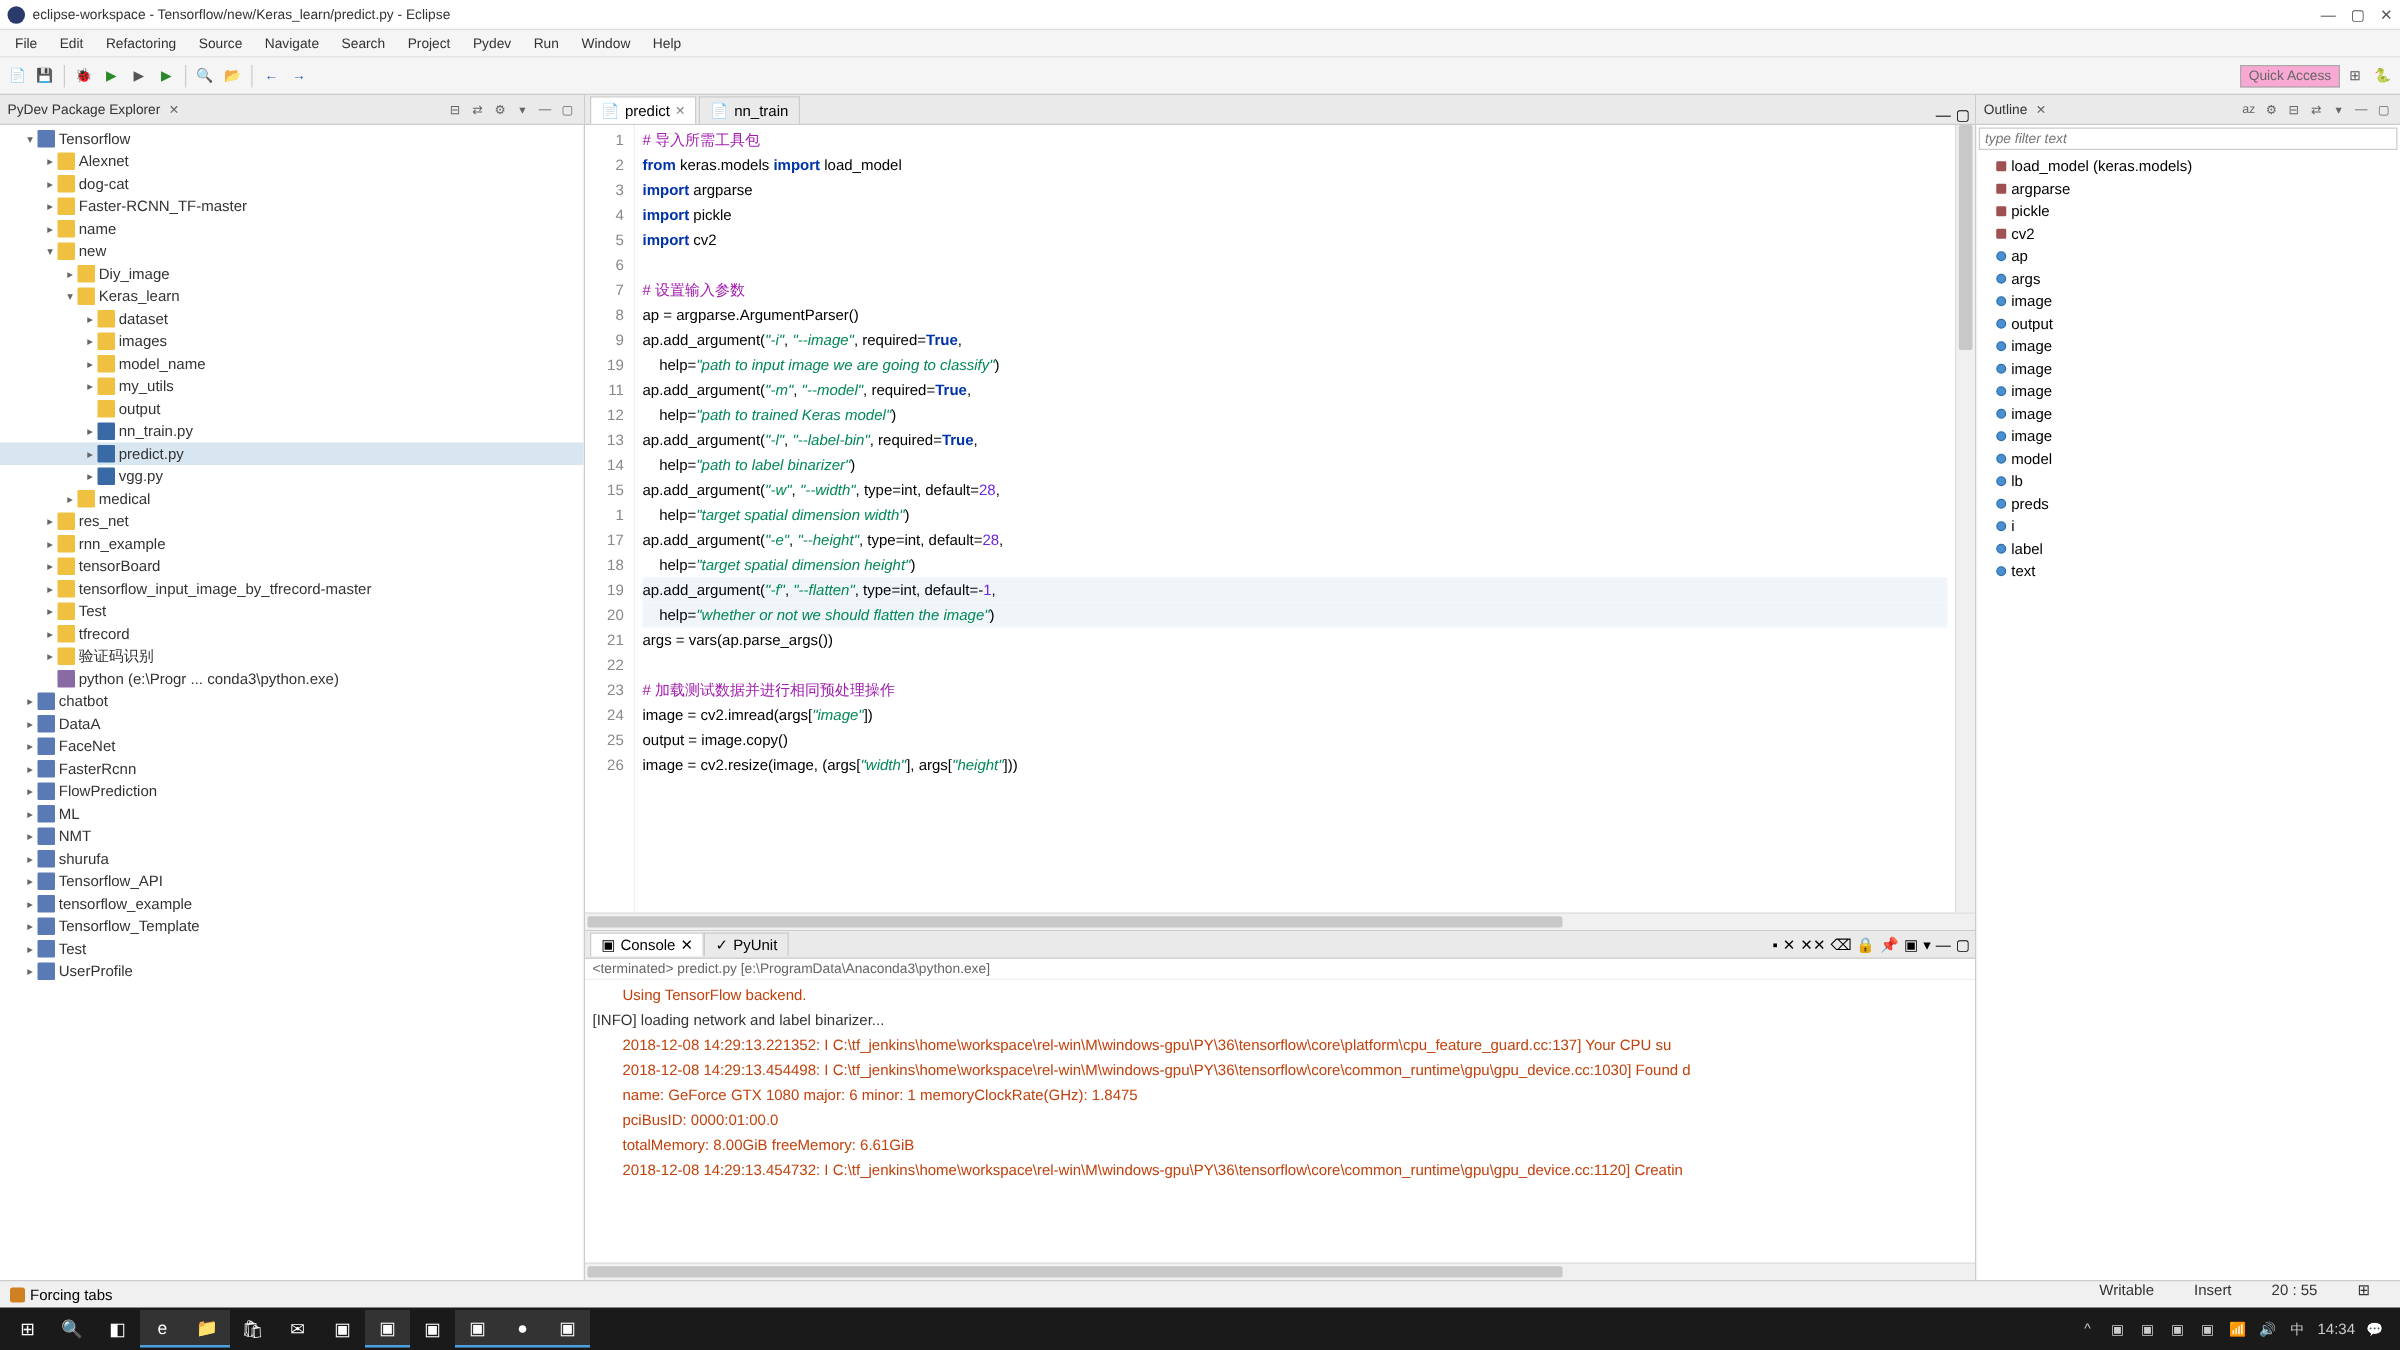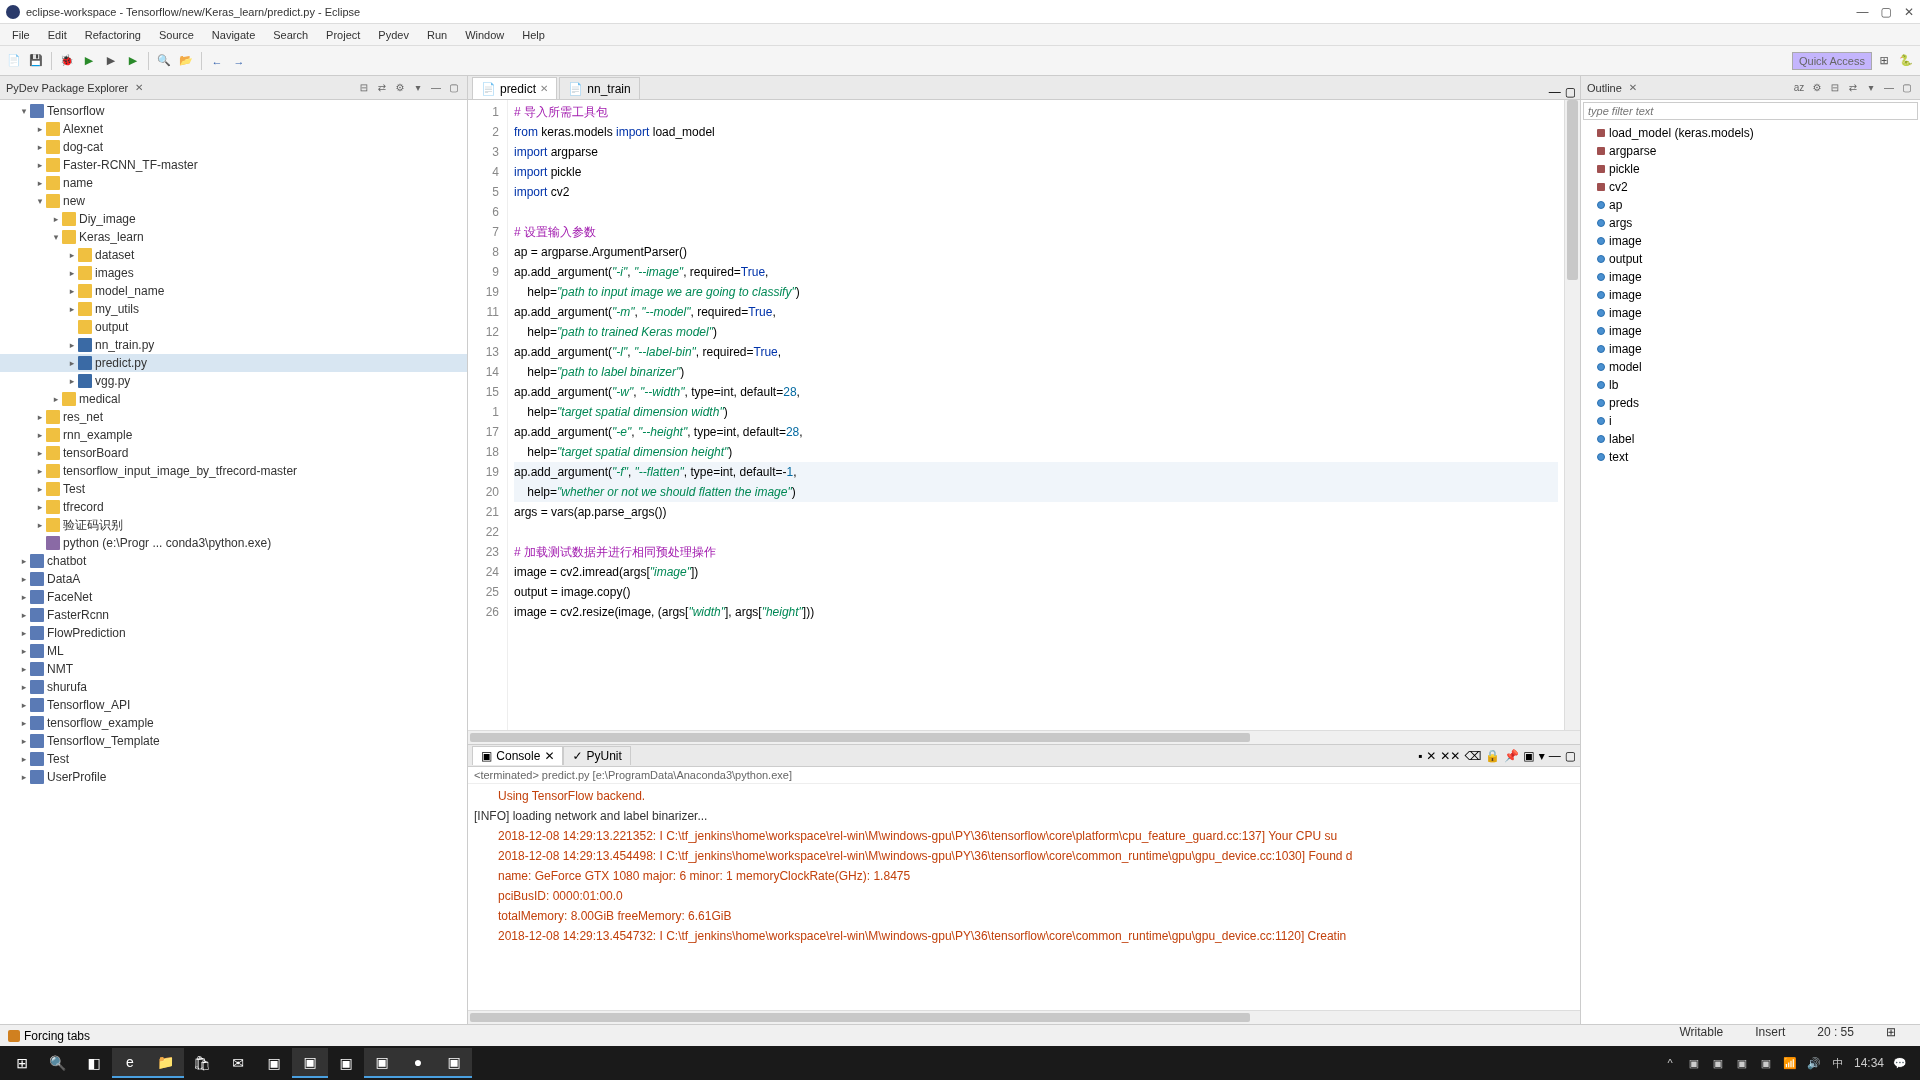--- a/index.html
+++ b/index.html
@@ -12,21 +12,21 @@
 .menubar { height: 22px; background: #f5f5f5; display: flex; align-items: center; padding: 0 4px; gap: 2px; border-bottom: 1px solid #ddd; }
 .menubar span { padding: 2px 8px; font-size: 11px; color: #333; }
 .toolbar { height: 30px; background: #f5f5f5; display: flex; align-items: center; padding: 0 4px; border-bottom: 1px solid #ccc; justify-content: space-between; }
 .toolbar .left { display: flex; align-items: center; gap: 2px; }
 .tbtn { width: 20px; height: 20px; display: flex; align-items: center; justify-content: center; font-size: 11px; color: #555; border-radius: 2px; }
 .tbtn.green { color: #2a8a2a; }
 .tbtn.red { color: #a33; }
 .tbtn.blue { color: #2a5aaa; }
 .sep { width: 1px; height: 18px; background: #ccc; margin: 0 3px; }
 .toolbar .right { display: flex; align-items: center; gap: 2px; }
-.quick { border: 1px solid #aaa; padding: 2px 6px; font-size: 11px; color: #666; background: #c4b5fd; }
+.quick { border: 1px solid #aaa; padding: 2px 6px; font-size: 11px; color: #666; background: #f9a8d4; }
 .main { flex: 1; display: flex; overflow: hidden; }
 .sidebar { width: 468px; background: #fff; border-right: 1px solid #ccc; display: flex; flex-direction: column; }
 .panel-hdr { height: 24px; background: #eaeaea; display: flex; align-items: center; padding: 0 6px; border-bottom: 1px solid #ccc; }
 .panel-hdr .lbl { font-size: 11px; color: #333; }
 .panel-hdr .icons { margin-left: auto; display: flex; gap: 4px; }
 .panel-hdr .hicon { width: 14px; height: 14px; display: flex; align-items: center; justify-content: center; font-size: 10px; color: #666; }
 .tree { flex: 1; overflow: auto; padding: 2px 0; }
 .tnode { display: flex; align-items: center; height: 18px; padding-left: 6px; font-size: 11px; color: #333; white-space: nowrap; }
 .tnode .tw { width: 12px; text-align: center; color: #666; font-size: 9px; }
 .tnode .ficon { width: 14px; height: 14px; margin-right: 3px; display: inline-block; }
@@ -41,24 +41,24 @@
 .tab { display: flex; align-items: center; height: 22px; padding: 0 8px; background: #fff; border: 1px solid #ccc; border-bottom: none; margin-right: 2px; font-size: 11px; gap: 4px; }
 .tab.inactive { background: #eaeaea; }
 .tab .x { color: #888; font-size: 10px; }
 .tabbar .tabicons { margin-left: auto; display: flex; gap: 4px; padding-right: 4px; }
 .editor { flex: 1; display: flex; overflow: hidden; background: #fff; font-family: Consolas, monospace; font-size: 14px; position: relative; }
 .gutter { width: 40px; background: #fff; text-align: right; padding: 2px 8px 2px 0; color: #888; line-height: 20px; border-right: 1px solid #eee; }
 .gutter div { height: 20px; }
 .code { flex: 1; padding: 2px 6px; line-height: 20px; white-space: pre; overflow: hidden; }
 .code .ln { height: 20px; }
 .code .ln.hl { background: #f0f5fa; }
-.kw { color: #0033aa; font-weight: normal; }
+.kw { color: #0033aa; font-weight: bold; }
 .str { color: #008855; font-style: italic; }
 .com { color: #a21caf; }
-.num { color: #0369a1; }
+.num { color: #6d28d9; }
 .vscroll { width: 16px; background: #f0f0f0; border-left: 1px solid #ddd; position: relative; }
 .vscroll .thumb { position: absolute; top: 0; left: 2px; right: 2px; height: 180px; background: #c8c8c8; border-radius: 2px; }
 .hscroll { height: 14px; background: #f0f0f0; border-top: 1px solid #ddd; position: relative; }
 .hscroll .thumb { position: absolute; left: 2px; top: 2px; bottom: 2px; width: 780px; background: #c8c8c8; border-radius: 2px; }
 .consolewrap { height: 280px; background: #fff; border-top: 1px solid #ccc; display: flex; flex-direction: column; }
 .console-hdr { height: 22px; background: #eaeaea; display: flex; align-items: center; padding: 0 4px; border-bottom: 1px solid #ccc; }
 .console-hdr .ctab { padding: 2px 8px; font-size: 11px; background: #fff; border: 1px solid #ccc; border-bottom: none; display: flex; align-items: center; gap: 4px; }
 .console-hdr .ctab.inactive { background: #eaeaea; }
 .console-hdr .cicons { margin-left: auto; display: flex; gap: 4px; }
 .console-sub { font-size: 11px; color: #666; padding: 2px 6px; border-bottom: 1px solid #eee; }

